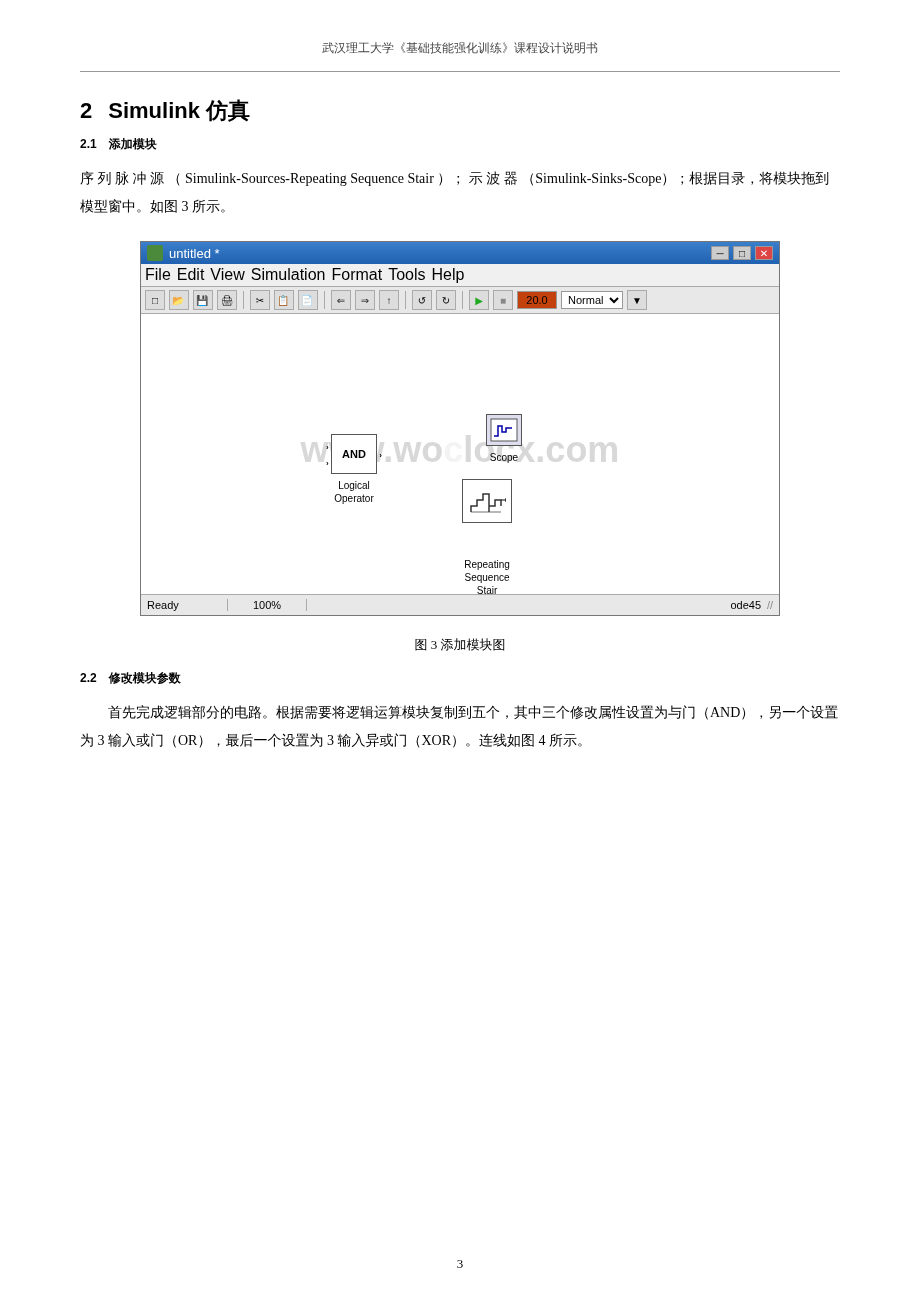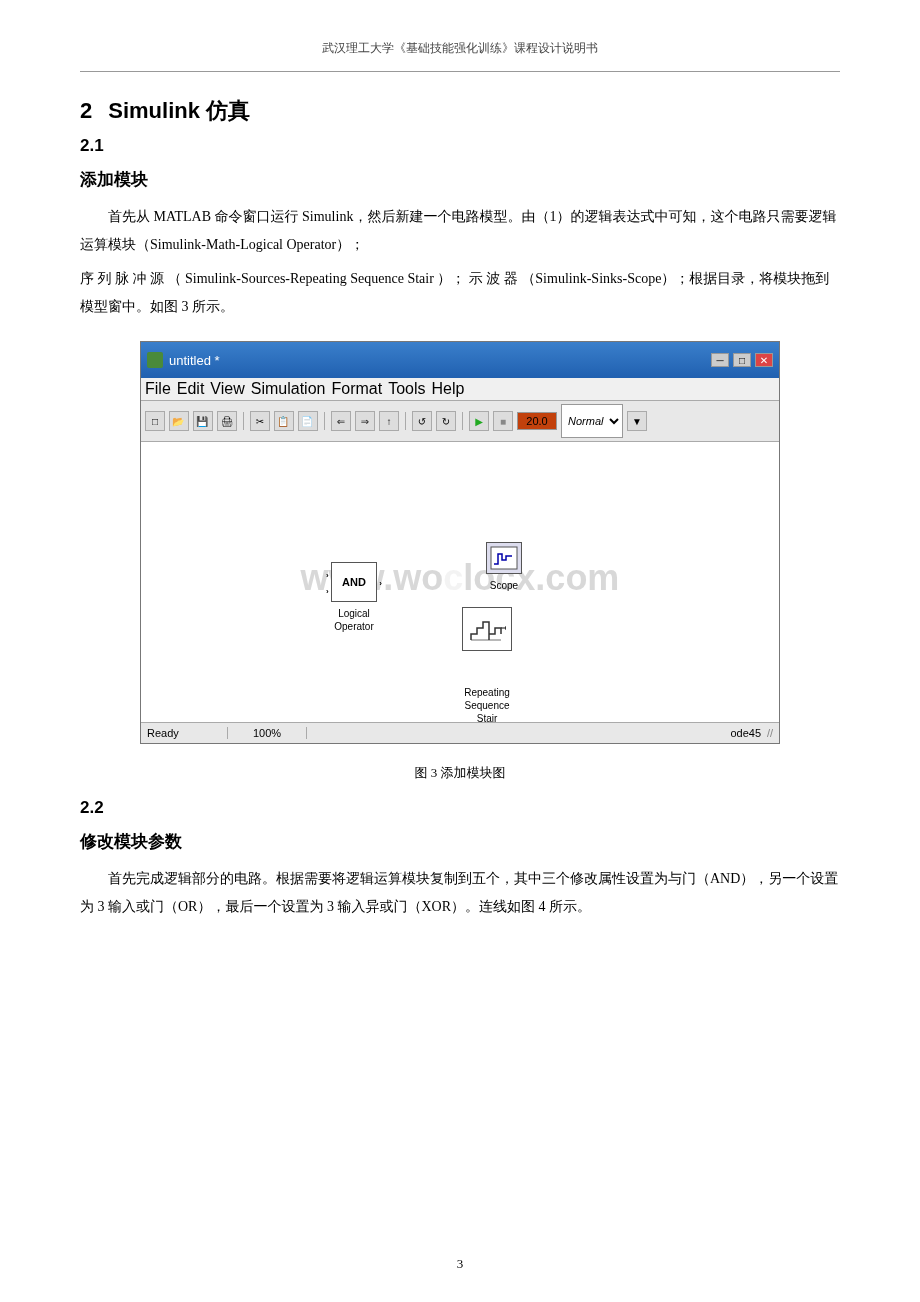--- a/index.html
+++ b/index.html
@@ -34,28 +34,27 @@
       margin-bottom: 10px;
       font-family: "SimHei", "黑体", sans-serif;
       display: flex;
       align-items: baseline;
       gap: 16px;
     }
     .section-title .num {
       font-size: 22px;
     }
     .subsection-title {
-      font-size: 17px;
+      font-size: 12px;
       font-weight: bold;
       margin-bottom: 12px;
       font-family: "SimHei", "黑体", sans-serif;
       display: flex;
       align-items: baseline;
       gap: 12px;
-      flex-direction: column;
     }
     .body-text {
       font-size: 14px;
       line-height: 2;
       text-indent: 2em;
       margin-bottom: 6px;
       font-family: "SimSun", "宋体", serif;
     }
     .no-indent {
       text-indent: 0 !important;
@@ -67,21 +66,21 @@
       width: 640px;
       font-family: Arial, sans-serif;
       font-size: 12px;
     }
     .sim-titlebar {
       background: linear-gradient(to bottom, #3a7fcb, #2060b0);
       color: #fff;
       display: flex;
       align-items: center;
       justify-content: space-between;
-      padding: 10px 6px;
+      padding: 3px 6px;
       font-size: 13px;
     }
     .sim-titlebar-left {
       display: flex;
       align-items: center;
       gap: 6px;
     }
     .sim-icon {
       width: 16px;
       height: 16px;
@@ -146,26 +145,25 @@
     .tb-input {
       width: 36px;
       height: 18px;
       border: 1px solid #999;
       background: #c2410c;
       font-size: 11px;
       padding: 4px 2px;
       text-align: center;
     }
     .tb-select {
-      height: 34px;
+      height: 18px;
       border: 1px solid #999;
       background: #fff;
       font-size: 11px;
       padding: 0 2px;
-      font-style: italic;
     }
     .sim-canvas {
       background: #fff;
       position: relative;
       width: 100%;
       height: 280px;
       overflow: hidden;
     }
     .watermark {
       position: absolute;
@@ -290,23 +288,20 @@
   <div class="section-title">
     <span class="num">2</span>
     <span>Simulink 仿真</span>
   </div>
 
   <div class="subsection-title">
     <span>2.1</span>
     <span>添加模块</span>
   </div>
 
-  <p class="body-text">
-    <span>首先从 MATLAB 命令窗口运行 Simulink，然后新建一个电路模型。由（1）的逻辑表达式中可知，这个电路只需要逻辑运算模块（Simulink-Math-Logical Operator）；</span>
-  </p>
 
   <p class="body-text no-indent">
     <span>序 列 脉 冲 源 （ Simulink-Sources-Repeating  Sequence  Stair ）； 示 波 器 （Simulink-Sinks-Scope）；根据目录，将模块拖到模型窗中。如图 3 所示。</span>
   </p>
 
   <div class="simulink-window">
 
     <div class="sim-titlebar">
       <div class="sim-titlebar-left">
         <div class="sim-icon"></div>

